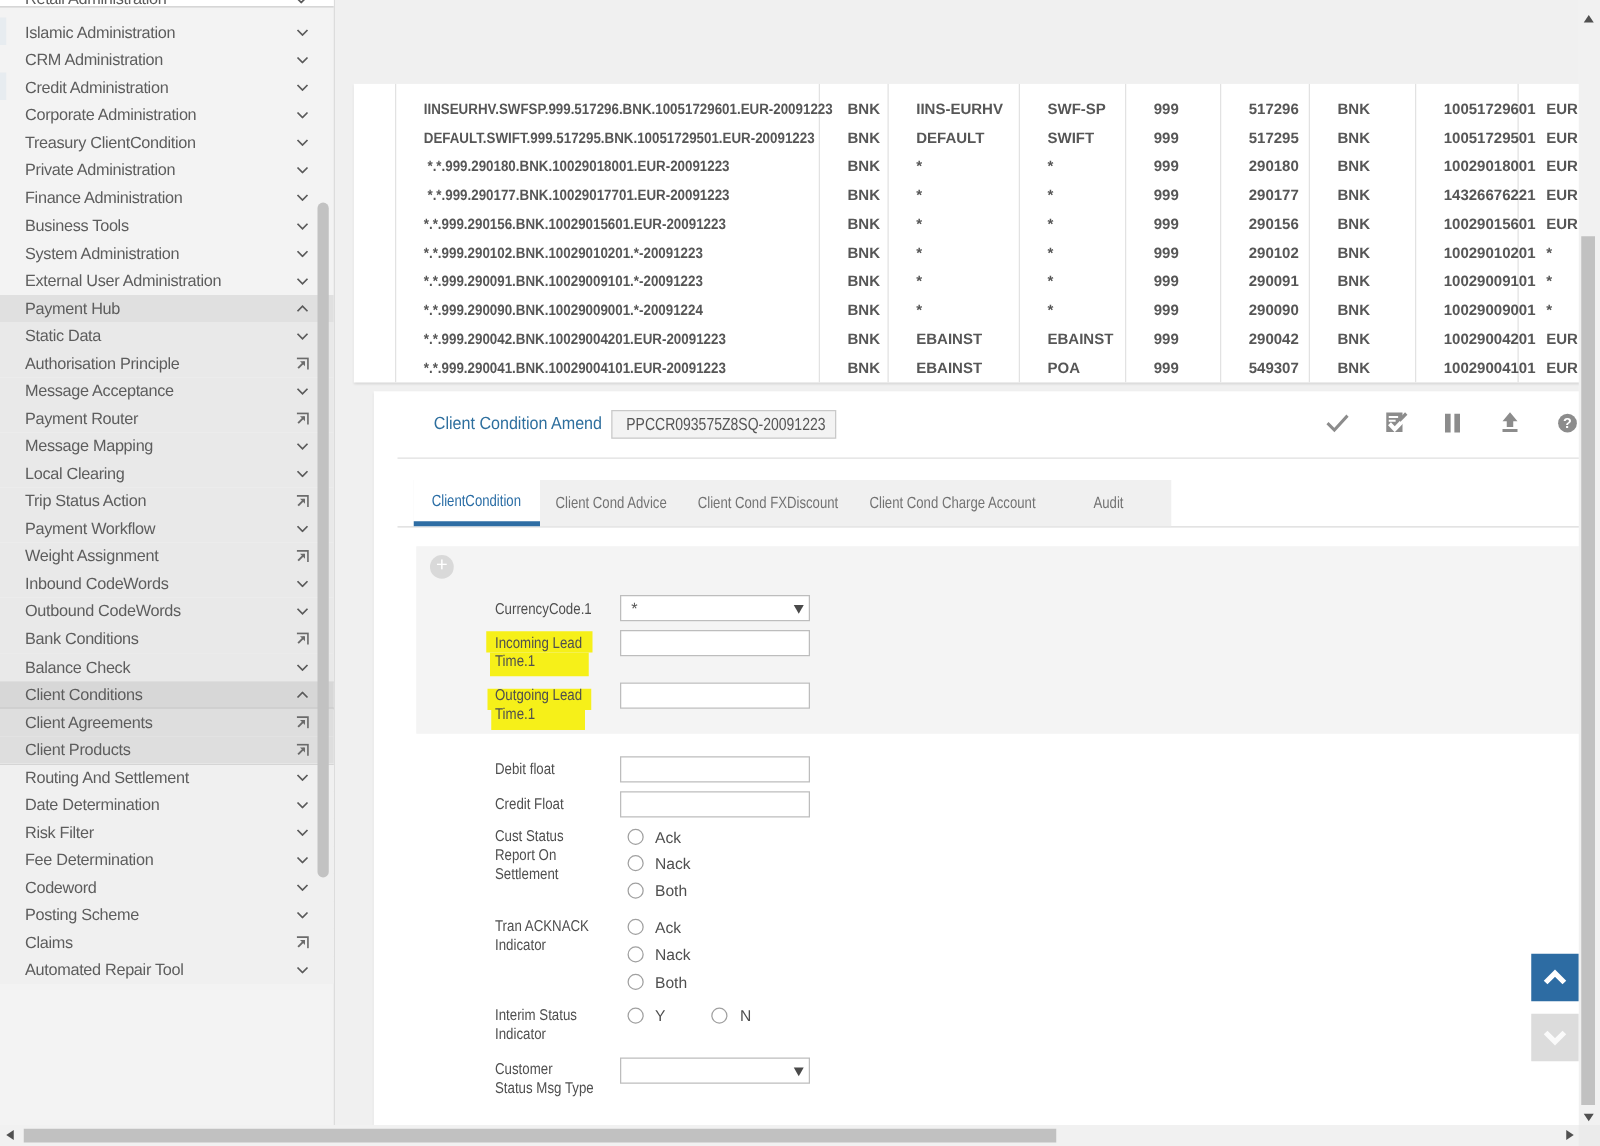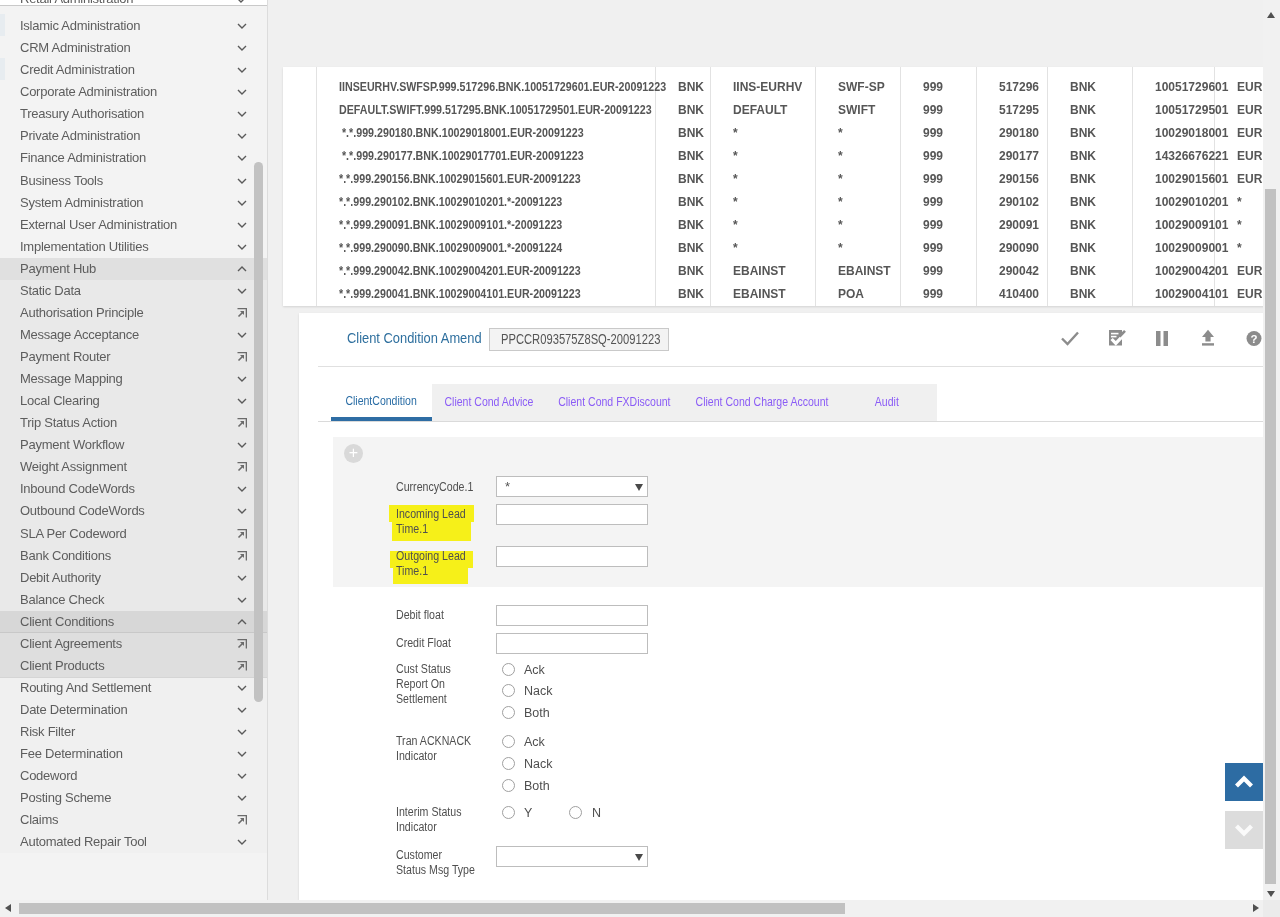--- a/index.html
+++ b/index.html
@@ -42,21 +42,21 @@
 #ftitle { position:absolute; left:48px; top:17px; font-size:14px; color:#2e6f9e; transform:scaleX(0.92); transform-origin:0 50%; white-space:nowrap; }
 #fbadge { position:absolute; left:190px; top:15px; width:180px; height:23px; line-height:21px; padding:0 0 0 11px; background:#f3f3f3; border:1px solid #c9c9c9; font-size:14px; color:#555; white-space:nowrap; }
 #fbadge span { display:inline-block; transform:scaleX(0.80); transform-origin:0 50%; }
 #fdivider { position:absolute; left:19px; top:53px; right:0; height:1px; background:#e0e0e0; }
 
 .hicon { position:absolute; top:8px; width:34px; height:34px; }
 
 
 #tabbar { position:absolute; left:32px; top:71px; height:37px; background:#f0f0f0; display:flex; }
 #tabline { position:absolute; left:19px; top:108px; width:959px; height:1px; background:#dadada; }
-.tab { height:37px; line-height:35px; text-align:center; font-size:13px; color:#8b5cf6; white-space:nowrap; }
+.tab { height:37px; line-height:35px; text-align:center; font-size:13px; color:#737373; white-space:nowrap; }
 .tab span { display:inline-block; transform:scaleX(0.81); }
 .tab.active { background:#fff; color:#2a6da5; border-bottom:4px solid #2e6da4; line-height:34px; }
 
 
 #gpanel { position:absolute; left:34px; top:124px; width:945px; height:150px; background:#f4f4f4; }
 #plus { position:absolute; left:45px; top:131px; width:19px; height:19px; border-radius:50%; background:#d9d9d9; color:#fff; font-size:16px; line-height:18px; text-align:center; }
 .flabel { position:absolute; left:97px; width:120px; font-size:12.5px; line-height:15px; color:#4f4f4f; transform:scaleX(0.85); transform-origin:0 0; }
 .finput { position:absolute; left:197px; width:152px; height:21px; background:#fff; border:1px solid #bdbdbd; }
 .fselect { position:absolute; left:197px; width:152px; height:21px; background:#fff; border:1px solid #bdbdbd; font-size:13px; color:#555; line-height:19px; padding-left:8px; }
 .fselect .arr { position:absolute; right:4px; top:6.5px; width:0; height:0; border-left:4.5px solid transparent; border-right:4.5px solid transparent; border-top:7px solid #4a4a4a; }
@@ -201,21 +201,21 @@
         <div class="c8">10029004201</div>
         <div class="c9">EUR</div>
       </div>
       <div class="trow">
         <div class="c0"></div>
         <div class="c1"><span>*.*.999.290041.BNK.10029004101.EUR-20091223</span></div>
         <div class="c2">BNK</div>
         <div class="c3">EBAINST</div>
         <div class="c4">POA</div>
         <div class="c5">999</div>
-        <div class="c6">410400</div>
+        <div class="c6">549307</div>
         <div class="c7">BNK</div>
         <div class="c8">10029004101</div>
         <div class="c9">EUR</div>
       </div>
     </div>
 </div>
 
 <div id="fcard">
   <div id="ftitle">Client Condition Amend</div>
   <div id="fbadge"><span>PPCCR093575Z8SQ-20091223</span></div>
@@ -319,21 +319,21 @@
       <li class="top"><span>Credit Administration</span><span class="ic">
           <svg width="10" height="6" viewBox="0 0 10 6">
             <path d="M1 1 L5 5 L9 1" stroke="#5a5a5a" stroke-width="1.4" fill="none"></path>
           </svg>
         </span></li>
       <li class="top"><span>Corporate Administration</span><span class="ic">
           <svg width="10" height="6" viewBox="0 0 10 6">
             <path d="M1 1 L5 5 L9 1" stroke="#5a5a5a" stroke-width="1.4" fill="none"></path>
           </svg>
         </span></li>
-      <li class="top"><span>Treasury Authorisation</span><span class="ic">
+      <li class="top"><span>Treasury ClientCondition</span><span class="ic">
           <svg width="10" height="6" viewBox="0 0 10 6">
             <path d="M1 1 L5 5 L9 1" stroke="#5a5a5a" stroke-width="1.4" fill="none"></path>
           </svg>
         </span></li>
       <li class="top"><span>Private Administration</span><span class="ic">
           <svg width="10" height="6" viewBox="0 0 10 6">
             <path d="M1 1 L5 5 L9 1" stroke="#5a5a5a" stroke-width="1.4" fill="none"></path>
           </svg>
         </span></li>
       <li class="top"><span>Finance Administration</span><span class="ic">
@@ -349,25 +349,20 @@
       <li class="top"><span>System Administration</span><span class="ic">
           <svg width="10" height="6" viewBox="0 0 10 6">
             <path d="M1 1 L5 5 L9 1" stroke="#5a5a5a" stroke-width="1.4" fill="none"></path>
           </svg>
         </span></li>
       <li class="top"><span>External User Administration</span><span class="ic">
           <svg width="10" height="6" viewBox="0 0 10 6">
             <path d="M1 1 L5 5 L9 1" stroke="#5a5a5a" stroke-width="1.4" fill="none"></path>
           </svg>
         </span></li>
-      <li class="top"><span>Implementation Utilities</span><span class="ic">
-          <svg width="10" height="6" viewBox="0 0 10 6">
-            <path d="M1 1 L5 5 L9 1" stroke="#5a5a5a" stroke-width="1.4" fill="none"></path>
-          </svg>
-        </span></li>
       <li class="ph"><span>Payment Hub</span><span class="ic">
           <svg width="10" height="6" viewBox="0 0 10 6">
             <path d="M1 5 L5 1 L9 5" stroke="#5a5a5a" stroke-width="1.4" fill="none"></path>
           </svg>
         </span></li>
       <li class="sub"><span>Static Data</span><span class="ic">
           <svg width="10" height="6" viewBox="0 0 10 6">
             <path d="M1 1 L5 5 L9 1" stroke="#5a5a5a" stroke-width="1.4" fill="none"></path>
           </svg>
         </span></li>
@@ -422,37 +417,25 @@
       <li class="sub"><span>Inbound CodeWords</span><span class="ic">
           <svg width="10" height="6" viewBox="0 0 10 6">
             <path d="M1 1 L5 5 L9 1" stroke="#5a5a5a" stroke-width="1.4" fill="none"></path>
           </svg>
         </span></li>
       <li class="sub"><span>Outbound CodeWords</span><span class="ic">
           <svg width="10" height="6" viewBox="0 0 10 6">
             <path d="M1 1 L5 5 L9 1" stroke="#5a5a5a" stroke-width="1.4" fill="none"></path>
           </svg>
         </span></li>
-      <li class="sub"><span>SLA Per Codeword</span><span class="ic">
-          <svg width="10" height="10" viewBox="0 0 10 10">
-            <path d="M0.5 0.5 H9.5 V9.5" stroke="#6b6b6b" stroke-width="1.6" fill="none"></path>
-            <path d="M1.5 8.5 L6.5 3.5" stroke="#6b6b6b" stroke-width="1.6" fill="none"></path>
-            <path d="M3 3 H7 V7 Z" fill="#6b6b6b"></path>
-          </svg>
-        </span></li>
       <li class="sub"><span>Bank Conditions</span><span class="ic">
           <svg width="10" height="10" viewBox="0 0 10 10">
             <path d="M0.5 0.5 H9.5 V9.5" stroke="#6b6b6b" stroke-width="1.6" fill="none"></path>
             <path d="M1.5 8.5 L6.5 3.5" stroke="#6b6b6b" stroke-width="1.6" fill="none"></path>
             <path d="M3 3 H7 V7 Z" fill="#6b6b6b"></path>
-          </svg>
-        </span></li>
-      <li class="sub"><span>Debit Authority</span><span class="ic">
-          <svg width="10" height="6" viewBox="0 0 10 6">
-            <path d="M1 1 L5 5 L9 1" stroke="#5a5a5a" stroke-width="1.4" fill="none"></path>
           </svg>
         </span></li>
       <li class="sub"><span>Balance Check</span><span class="ic">
           <svg width="10" height="6" viewBox="0 0 10 6">
             <path d="M1 1 L5 5 L9 1" stroke="#5a5a5a" stroke-width="1.4" fill="none"></path>
           </svg>
         </span></li>
       <li class="sel"><span>Client Conditions</span><span class="ic">
           <svg width="10" height="6" viewBox="0 0 10 6">
             <path d="M1 5 L5 1 L9 5" stroke="#5a5a5a" stroke-width="1.4" fill="none"></path>

